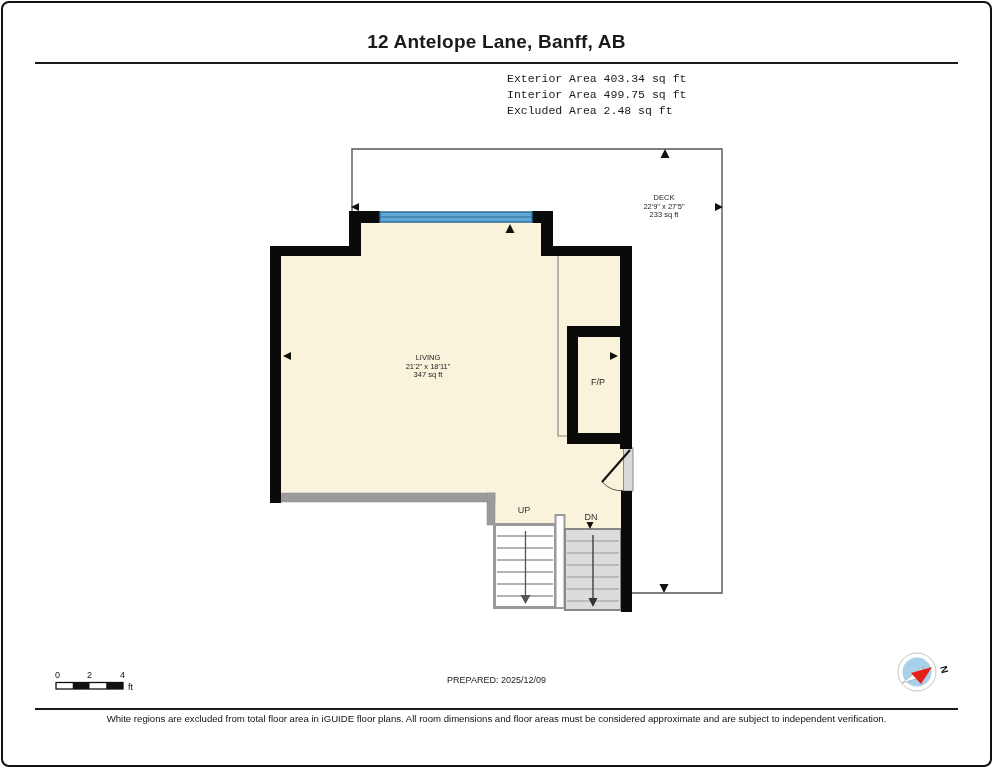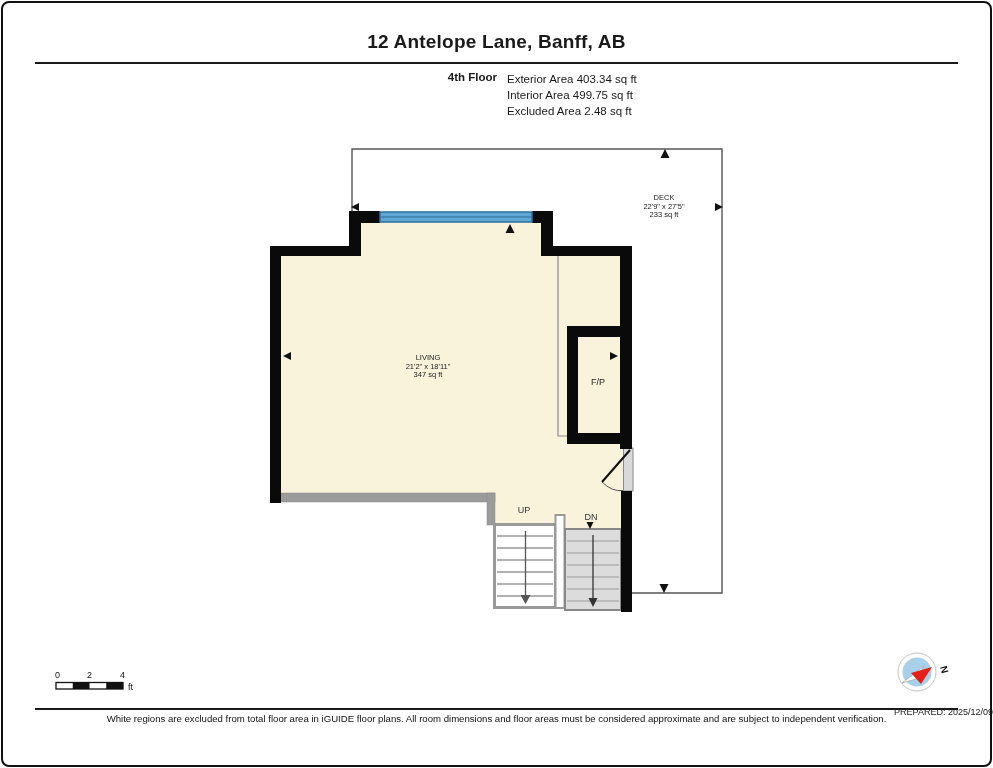--- a/index.html
+++ b/index.html
@@ -7,35 +7,34 @@
         font-family:"Liberation Sans",sans-serif;color:#1a1a1a;}
   #frame{position:absolute;left:1px;top:1px;right:1px;bottom:1px;border:2px solid #111;
          border-radius:8px;pointer-events:none;}
   .title{position:absolute;top:31px;left:0;width:100%;text-align:center;
          font-size:19px;font-weight:bold;letter-spacing:.2px;}
   .rule{position:absolute;left:35px;right:35px;height:2px;background:#1a1a1a;}
   #rule-top{top:62px;}
   #rule-bottom{top:708px;}
   .floor-label{position:absolute;left:0;top:71px;width:497px;text-align:right;
                font-size:11.5px;font-weight:bold;}
-  .area-lines{position:absolute;left:507px;top:71px;font-size:11.5px;line-height:16px;}
-  .prepared{position:absolute;top:675px;left:0;width:100%;text-align:right;font-size:9px;margin-top:32px;}
+  .area-lines{position:absolute;left:507px;top:71px;font-size:11.5px;line-height:16px;font-family:Liberation Mono, monospace;}
+  .prepared{position:absolute;top:675px;left:0;width:100%;text-align:center;font-size:9px;}
   .disclaimer{position:absolute;top:713px;left:0;width:100%;text-align:center;
               font-size:9.6px;color:#111;}
   svg text{font-family:"Liberation Sans",sans-serif;}
 </style>
 </head>
 <body>
 
 <div id="page">
   <div id="frame"></div>
 
   <div class="title">12 Antelope Lane, Banff, AB</div>
   <div class="rule" id="rule-top"></div>
-  <div class="floor-label">4th Floor</div>
   <div class="area-lines">
     <div>Exterior Area 403.34 sq ft</div>
     <div>Interior Area 499.75 sq ft</div>
     <div>Excluded Area 2.48 sq ft</div>
   </div>
 
   <svg width="993" height="768" viewBox="0 0 993 768" style="position:absolute;left:0;top:0;">
 
     <path d="M352,211 L352,149 L722,149 L722,593 L632,593" fill="none" stroke="#555" stroke-width="1.4"></path>
 

